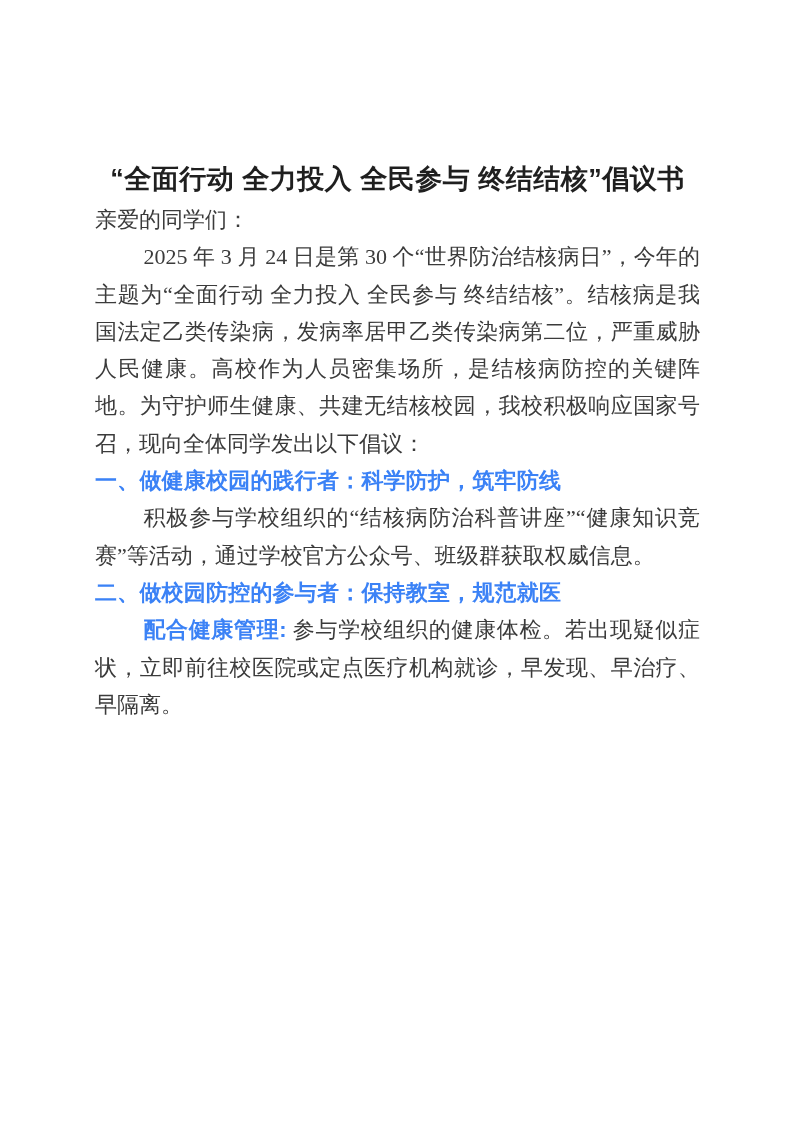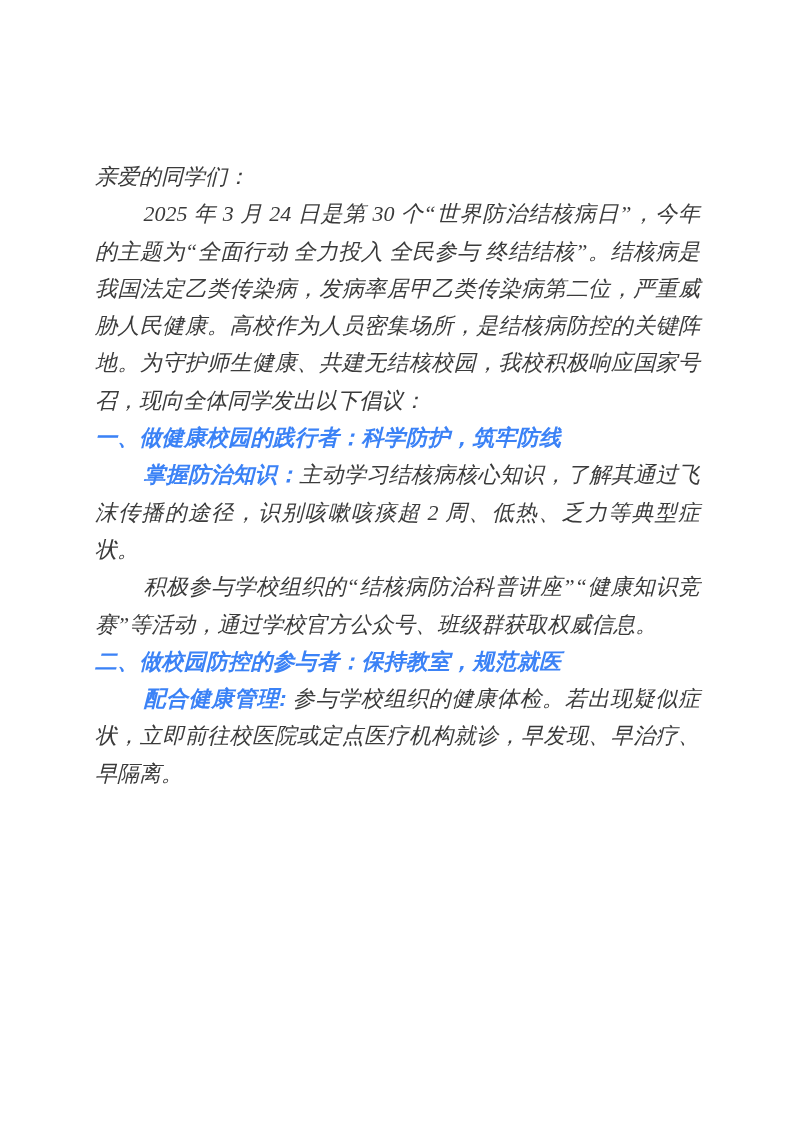--- a/index.html
+++ b/index.html
@@ -25,26 +25,24 @@
     text-align: center;
     font-family: "Liberation Sans", "DejaVu Sans", sans-serif;
     font-weight: 700;
     font-size: 27px;
     line-height: 43px;
     color: #1f1f1f;
     letter-spacing: 0.5px;
   }
   .doc-title .t-line { display: block; white-space: nowrap; }
   .doc-body {
-    margin-top: 17px;
     font-size: 22px;
     line-height: 37.3px;
     text-align: justify;
     color: #3b3b3b;
-    font-style: italic;
   }
   .doc-body p { margin: 0; }
   .doc-body p.body { text-indent: 2.2em; }
   .doc-body p.salutation { text-indent: 0; }
   .doc-body p.heading {
     text-indent: 0;
     font-family: "Liberation Sans", "DejaVu Sans", sans-serif;
     font-weight: 700;
     color: #1f1f1f;
     letter-spacing: 0.2px;
@@ -54,24 +52,24 @@
     font-weight: 700;
     color: #3b82f6;
   }
 </style>
 </head>
 <body>
 
 <div class="page">
   <div class="content">
     <h1 class="doc-title">
+      <span class="t-line">“全面行动 全力投入 全民参与 终结结核”倡议书</span>
     </h1>
     <div class="doc-body">
         <p class="salutation"><span>亲爱的同学们：</span></p>
         <p class="body"><span>2025 年 3 月 24 日是第 30 个“世界防治结核病日”，今年的主题为“全面行动 全力投入 全民参与 终结结核”。结核病是我国法定乙类传染病，发病率居甲乙类传染病第二位，严重威胁人民健康。高校作为人员密集场所，是结核病防控的关键阵地。为守护师生健康、共建无结核校园，我校积极响应国家号召，现向全体同学发出以下倡议：</span></p>
         <p class="heading"><span class="b">一、做健康校园的践行者：科学防护，筑牢防线</span></p>
-        <p class="body"><span class="b">掌握防治知识：</span><span>主动学习结核病核心知识，了解其通过飞沫传播的途径，识别咳嗽咳痰超 2 周、低热、乏力等典型症状。</span></p>
         <p class="body"><span>积极参与学校组织的“结核病防治科普讲座”“健康知识竞赛”等活动，通过学校官方公众号、班级群获取权威信息。</span></p>
         <p class="heading"><span class="b">二、做校园防控的参与者：保持教室，规范就医</span></p>
         <p class="body"><span class="b">配合健康管理:</span><span> 参与学校组织的健康体检。若出现疑似症状，立即前往校医院或定点医疗机构就诊，早发现、早治疗、早隔离。</span></p>
       </div>
   </div>
 </div>
 
 </body></html>

